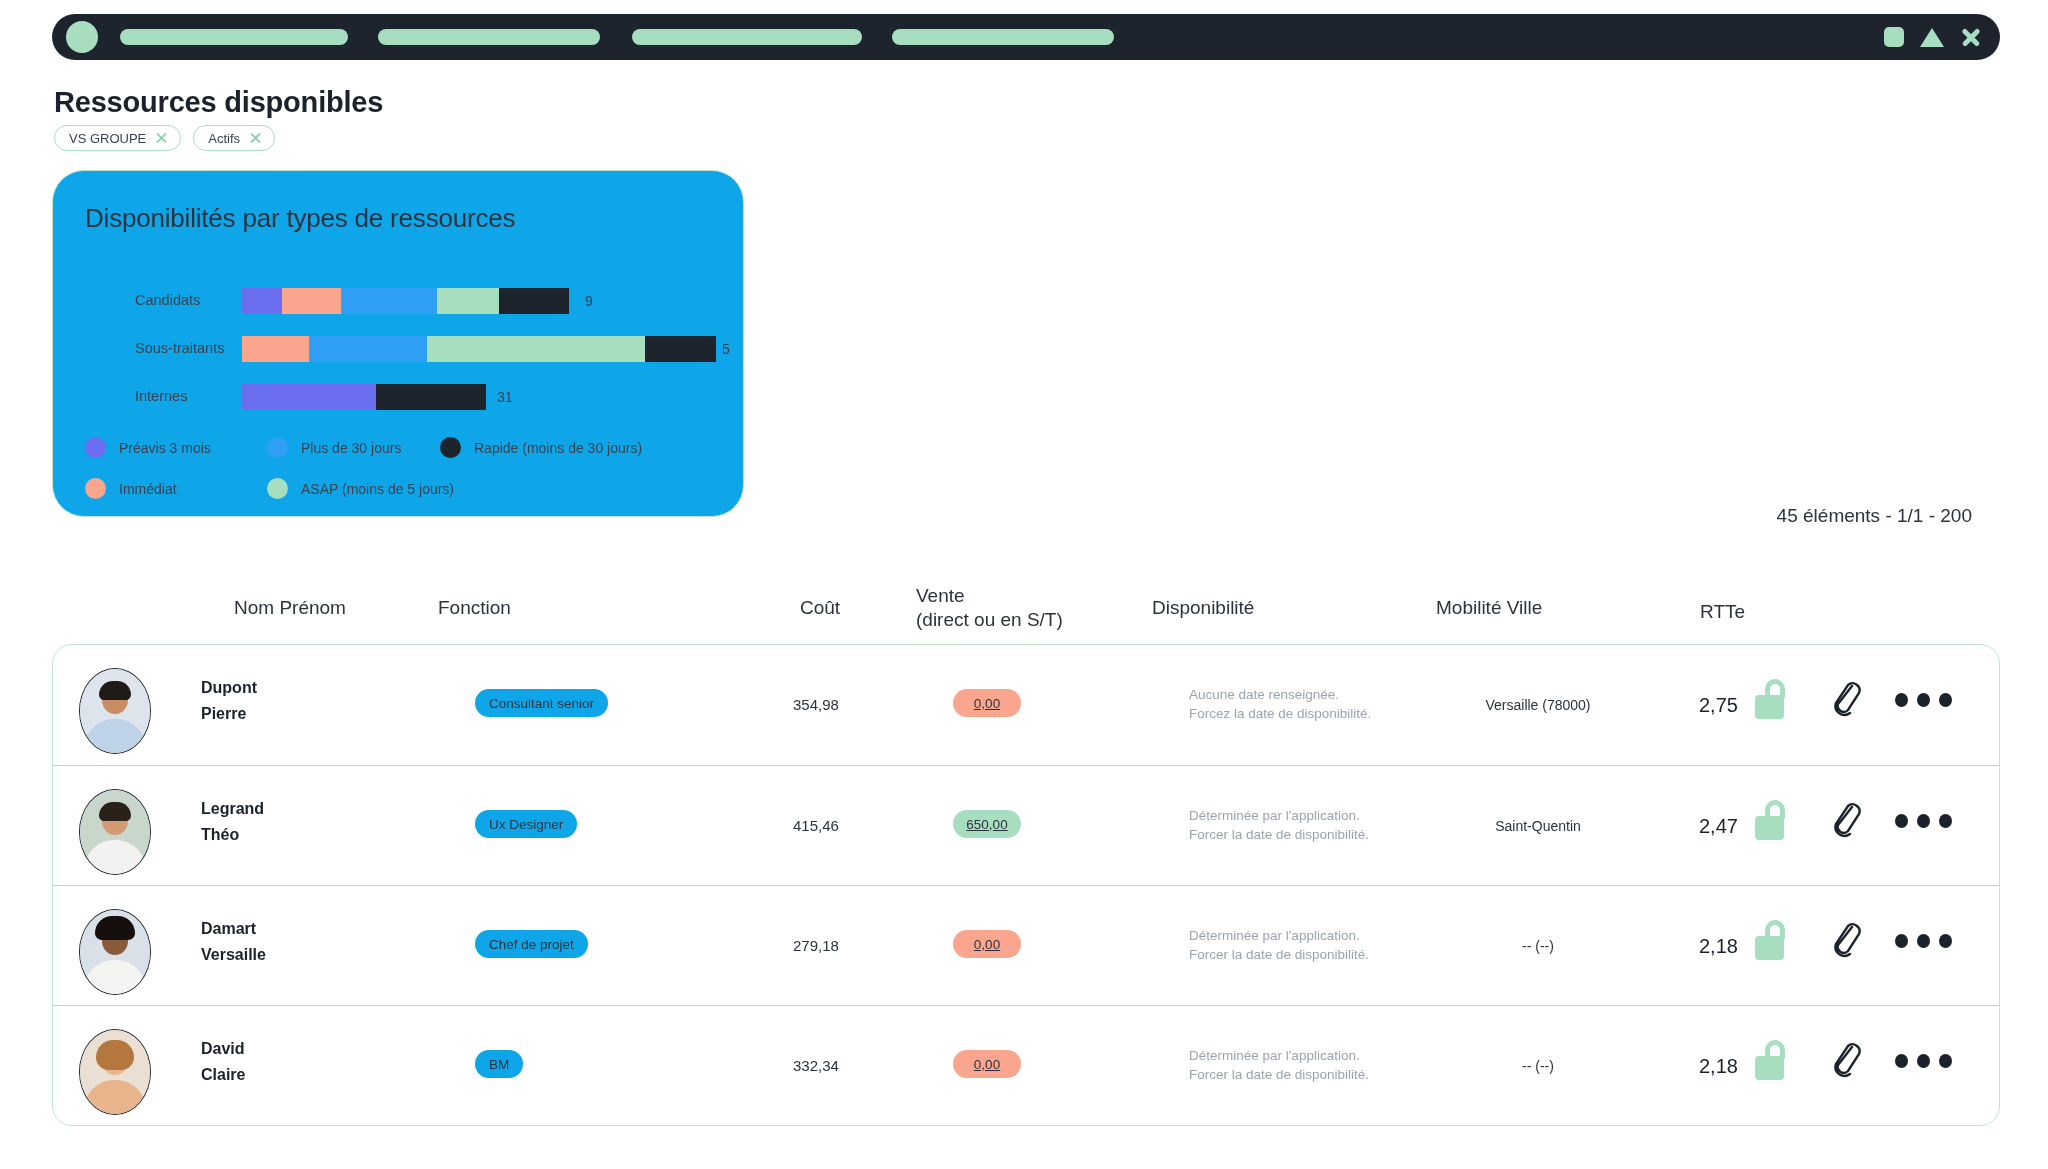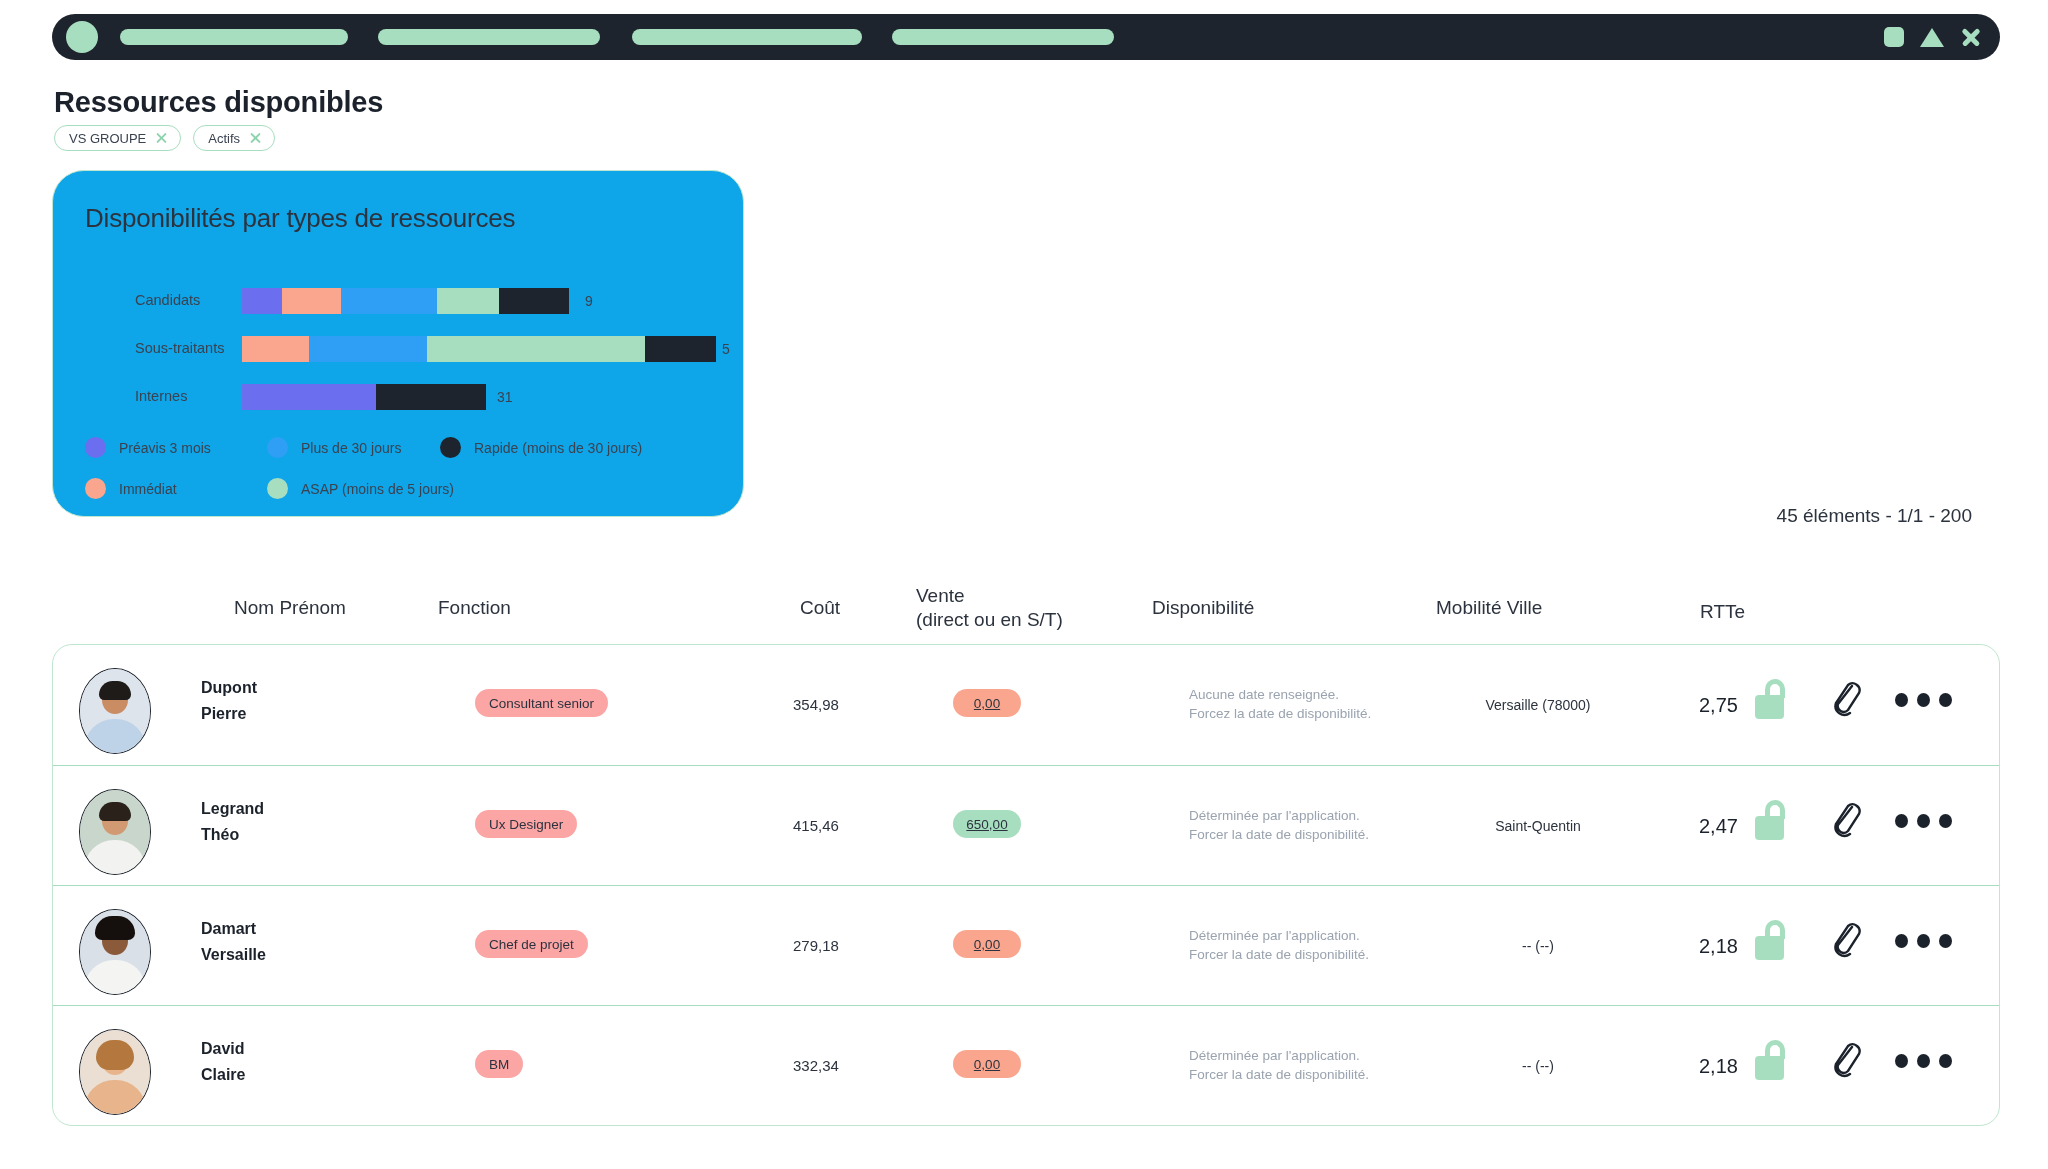--- a/index.html
+++ b/index.html
@@ -160,21 +160,21 @@
   }
 
   .cell-name {
     position: absolute; left: 148px; top: 30px;
     font-size: 16px; font-weight: bold; color: #1C222B;
     line-height: 26px;
   }
   .badge-fonction {
     position: absolute; top: 44px;
     height: 28px; padding: 0 14px;
-    background: #fca5a5; border-radius: 14px;
+    background: #0ea5e9; border-radius: 14px;
     display: flex; align-items: center; justify-content: center;
     font-size: 13.5px; color: #2C333E; white-space: nowrap;
   }
   .cell-cout {
     position: absolute; top: 51px;
     font-size: 15px; color: #2C333E; text-align: left; width: 90px;
   }
   .badge-vente {
     position: absolute; top: 44px;
     width: 68px; height: 28px; border-radius: 14px;

